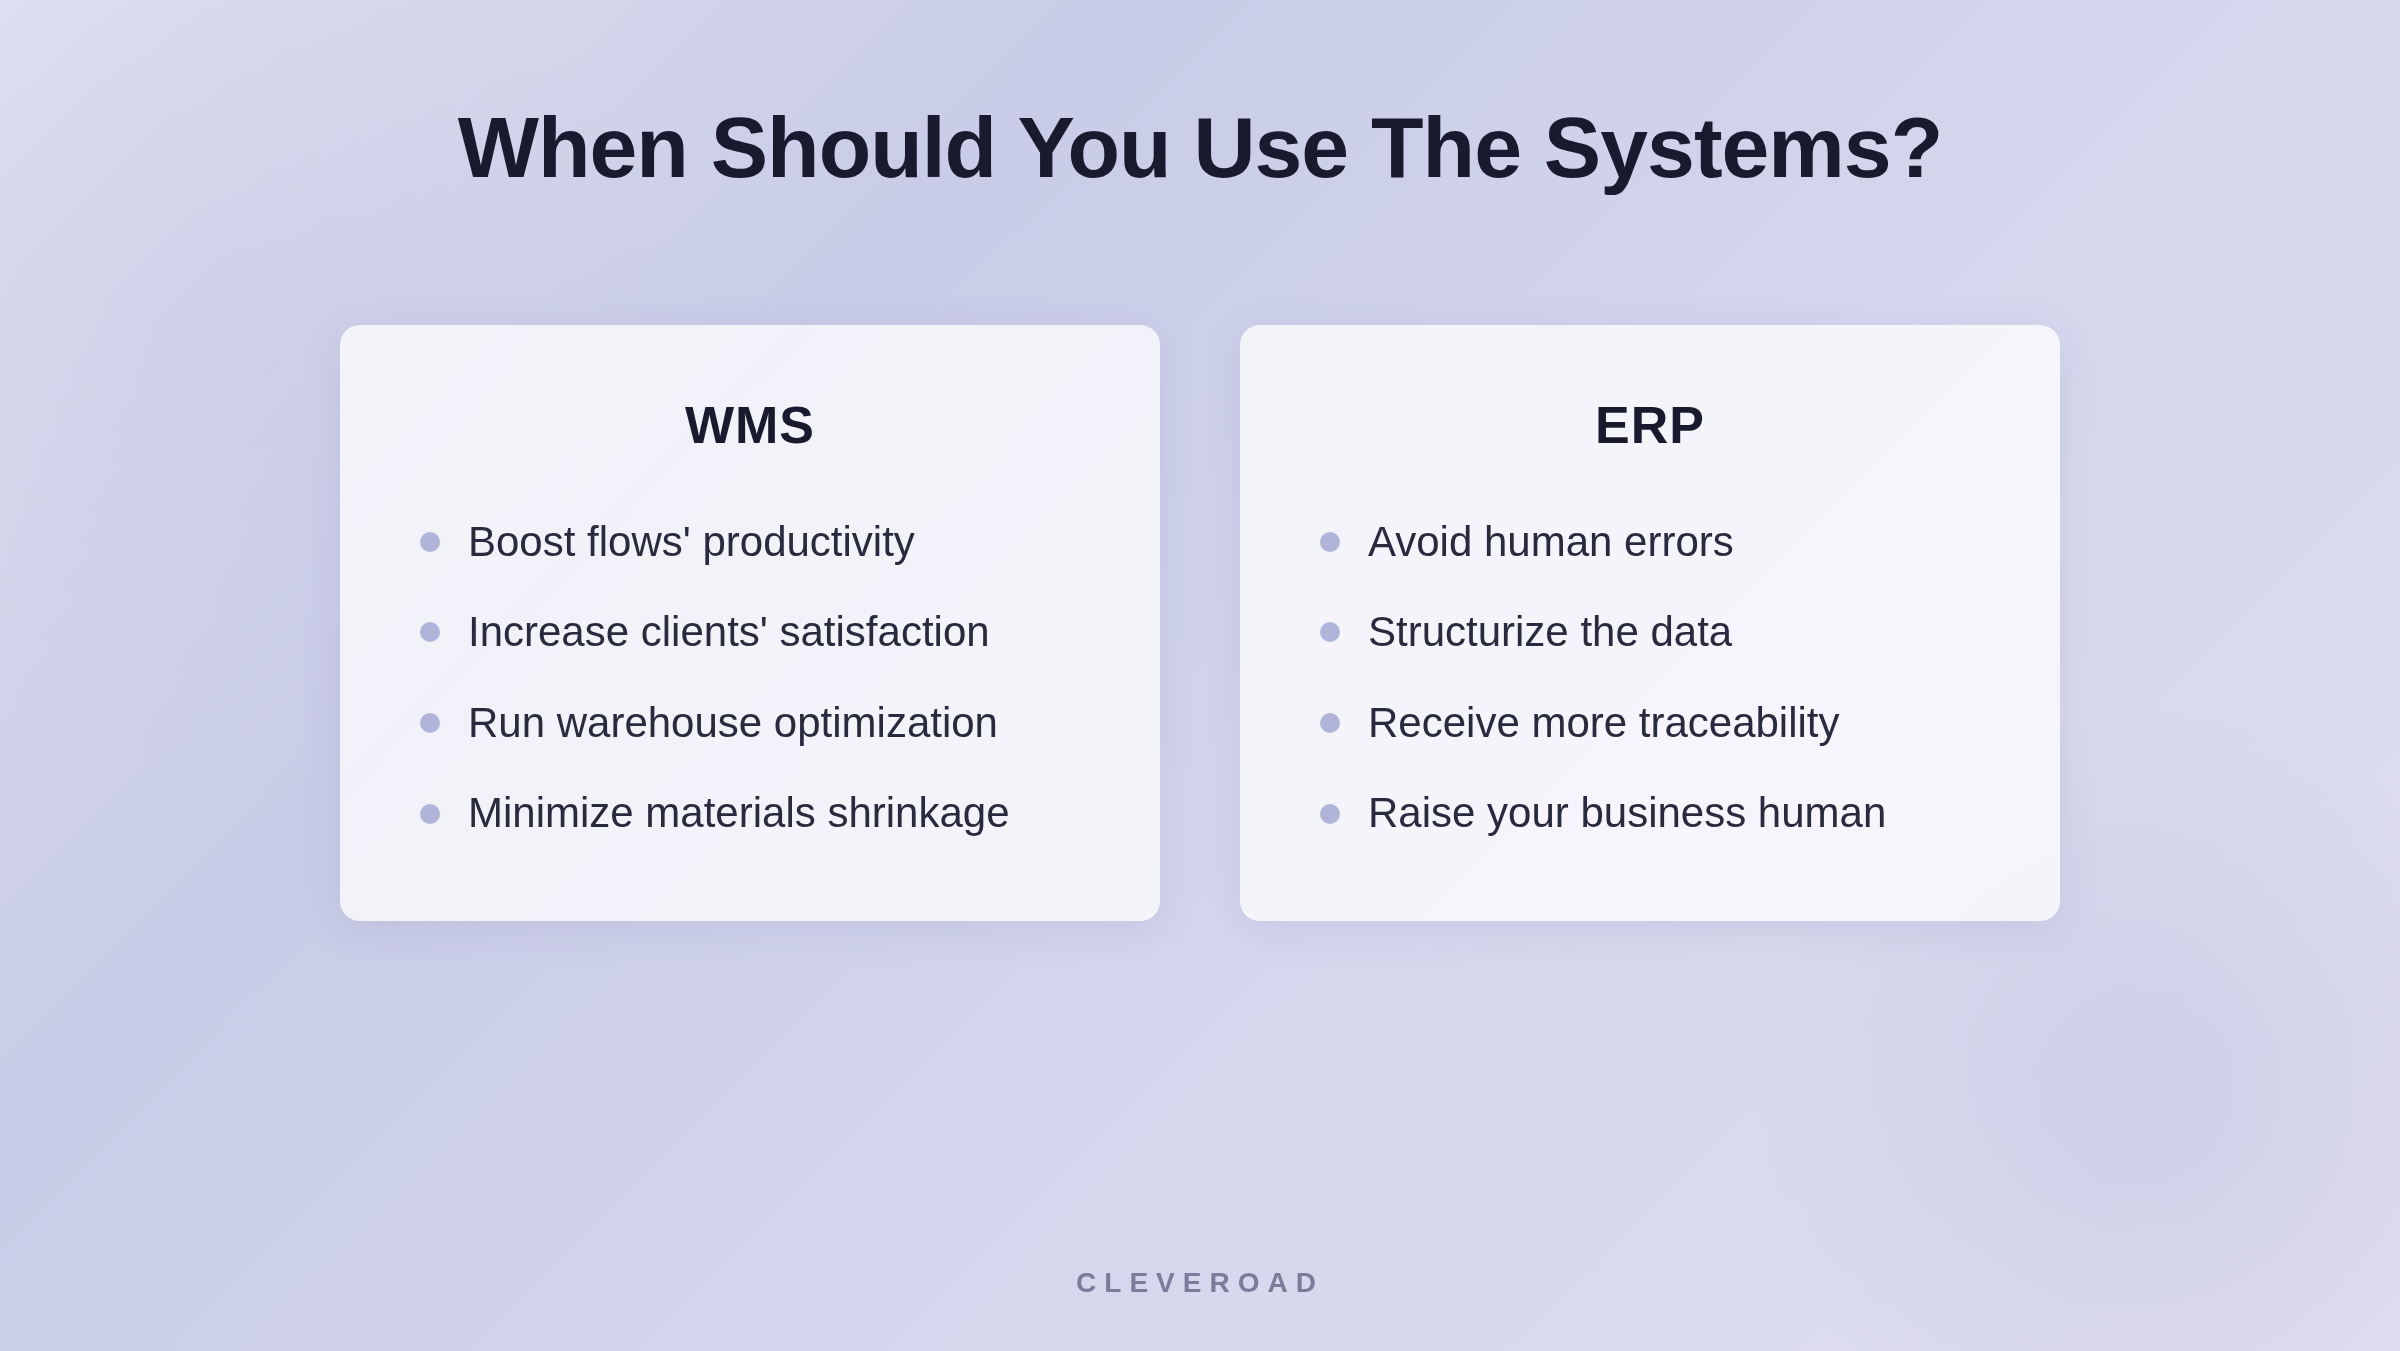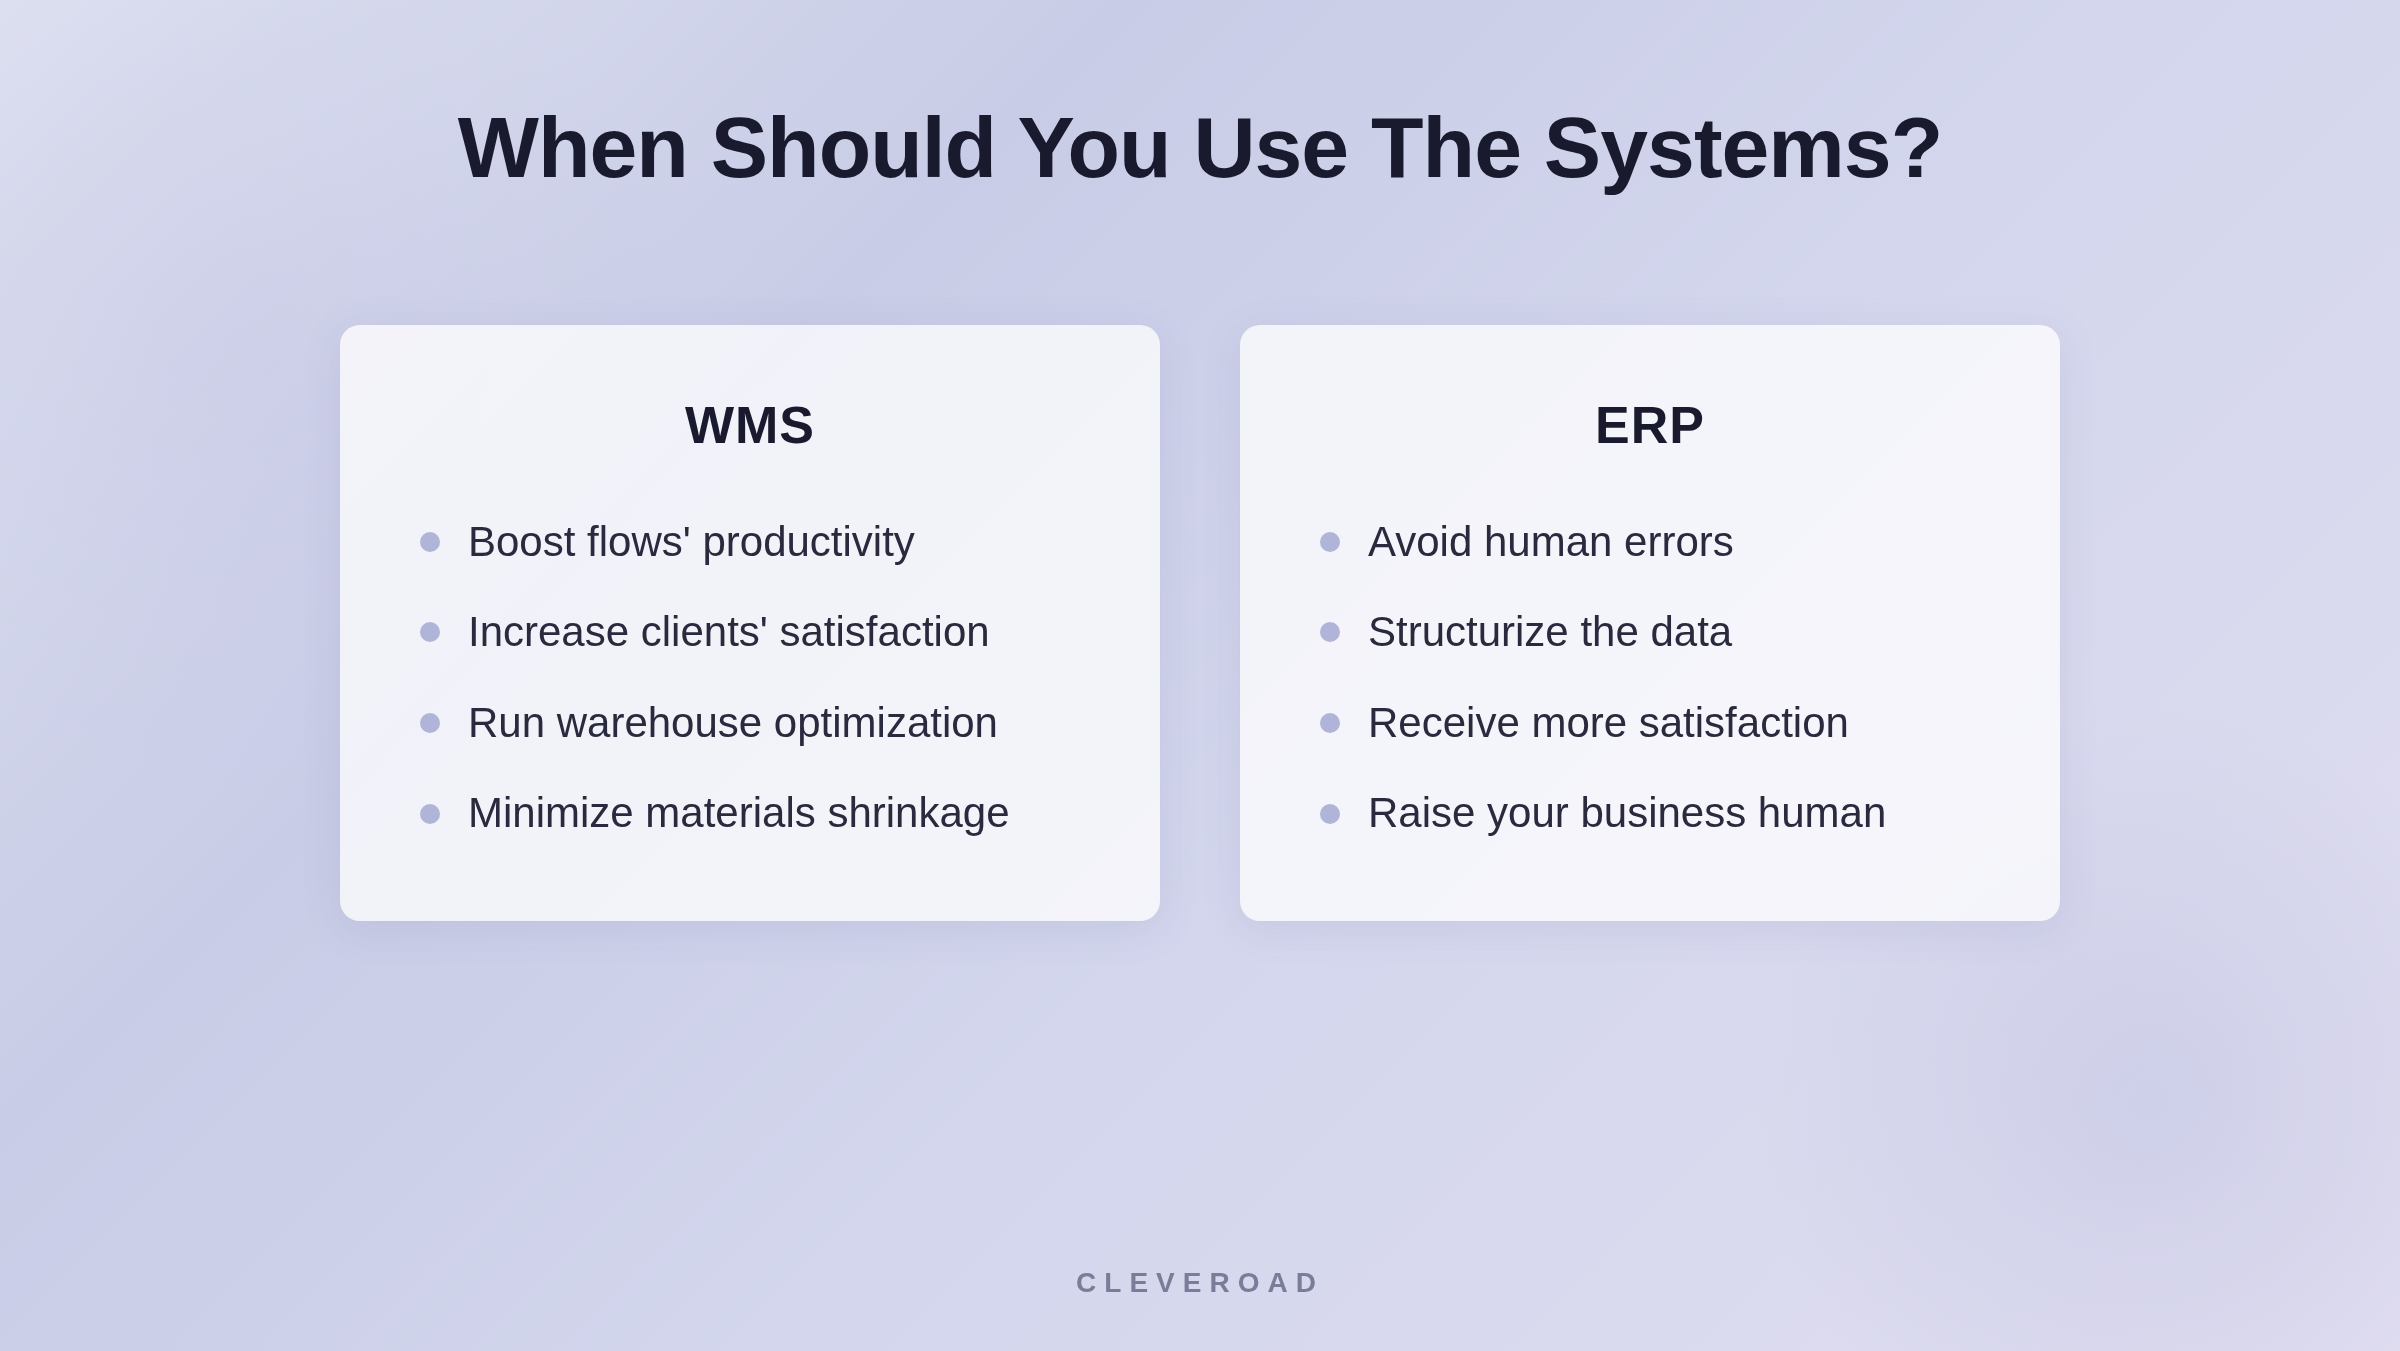--- a/index.html
+++ b/index.html
@@ -154,21 +154,21 @@
       <li class="card-list-item">
         <span class="bullet"></span>
         <span>Avoid human errors</span>
       </li>
       <li class="card-list-item">
         <span class="bullet"></span>
         <span>Structurize the data</span>
       </li>
       <li class="card-list-item">
         <span class="bullet"></span>
-        <span>Receive more satisfaction</span>
+        <span>Receive more traceability</span>
       </li>
       <li class="card-list-item">
         <span class="bullet"></span>
         <span>Raise your business human</span>
       </li>
     </ul>
   </div>
 
 </div>
 

